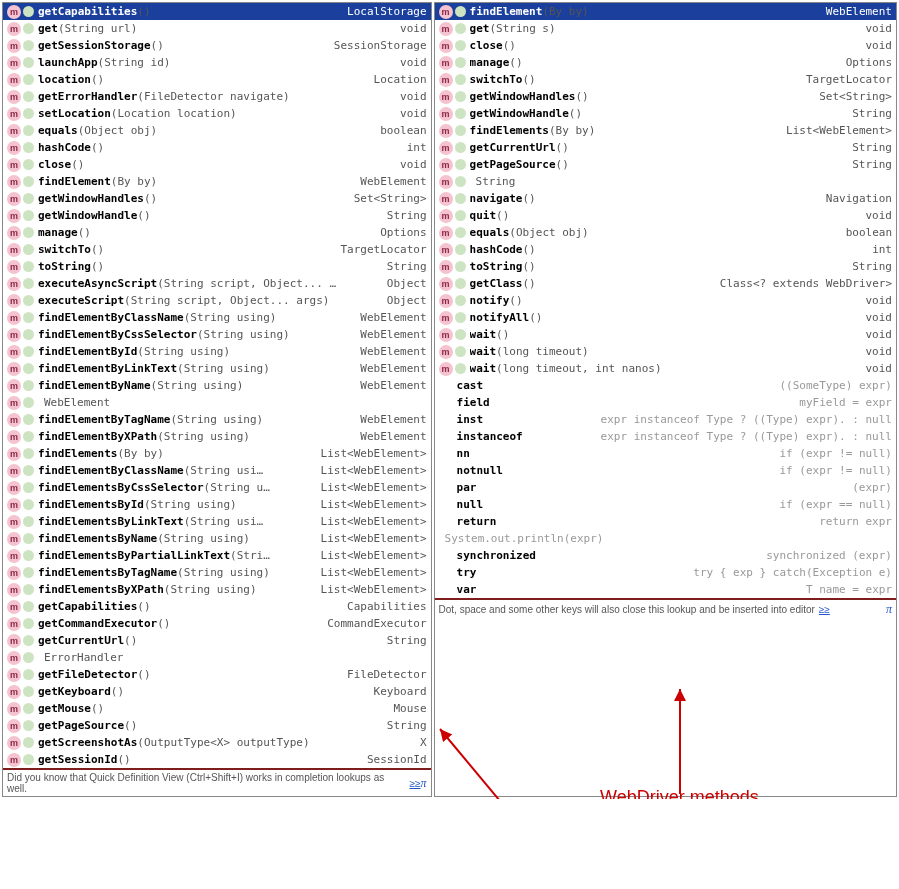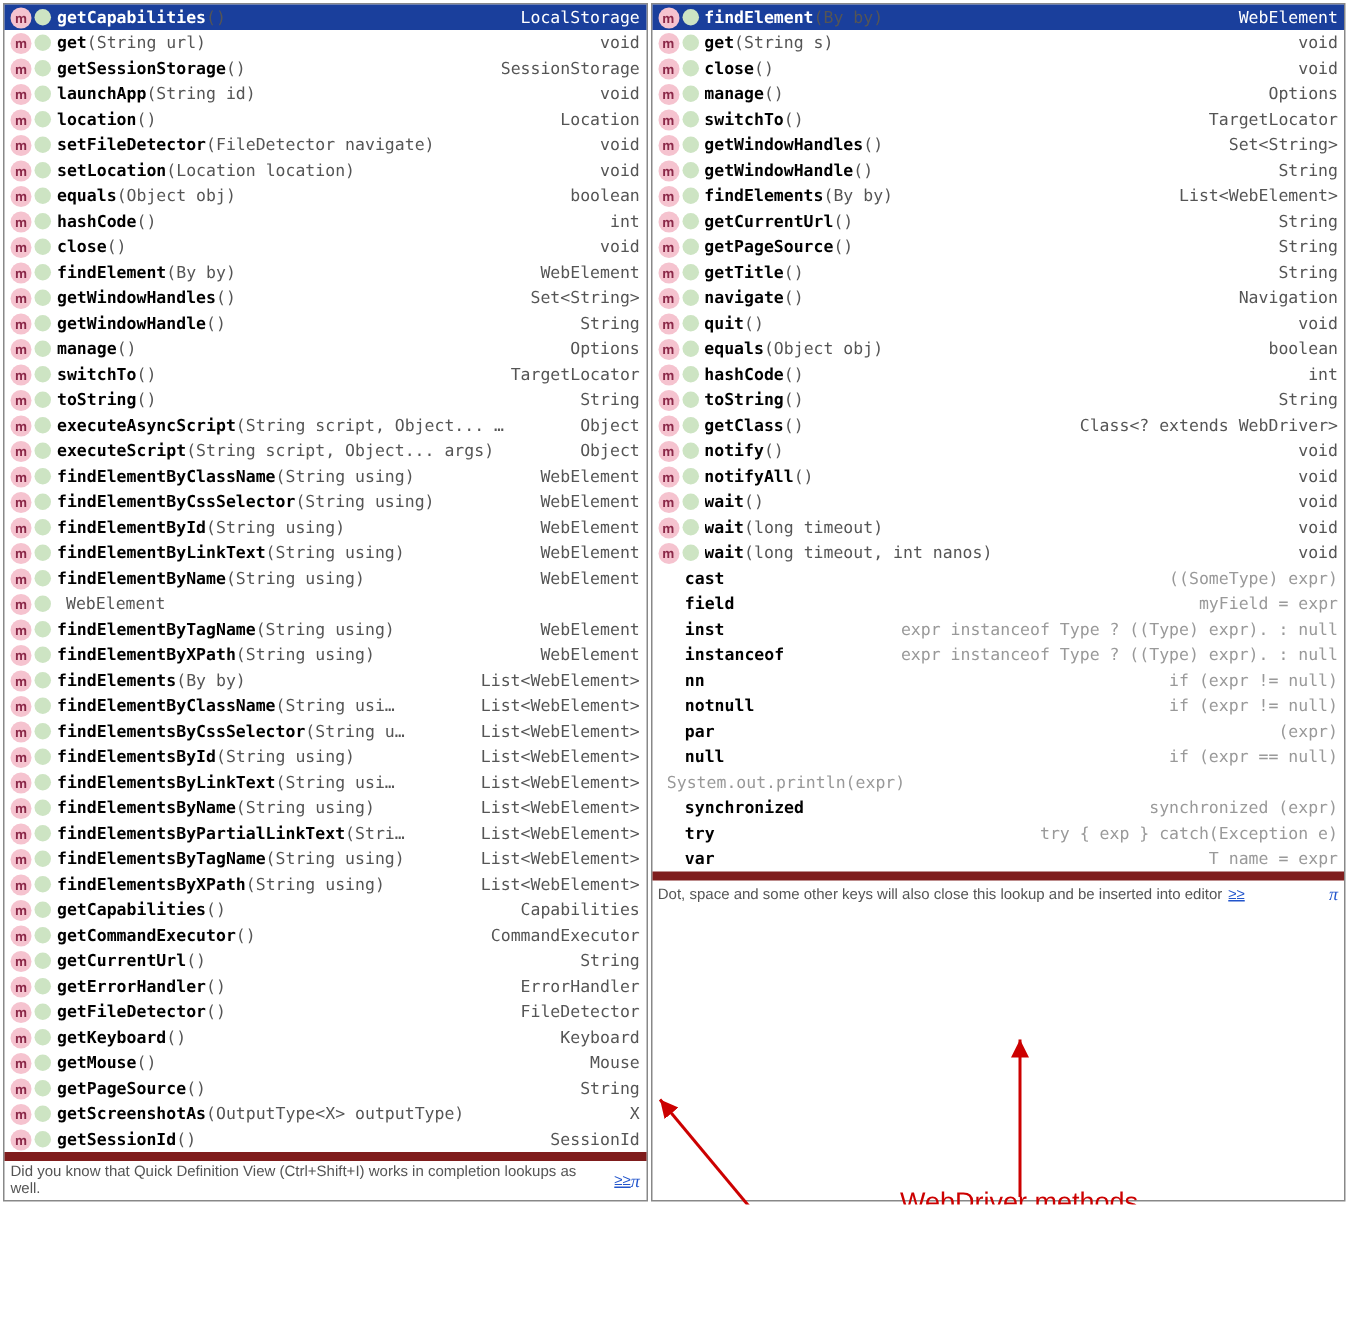--- a/index.html
+++ b/index.html
@@ -14,21 +14,21 @@
 .ico{width:14px;height:14px;border-radius:50%;display:inline-flex;align-items:center;justify-content:center;font-family:sans-serif;font-size:9px;font-weight:bold;margin-right:2px;flex-shrink:0}
 .ico.m{background:#f5c3cf;color:#8b2848}
 .ico.sub{width:11px;height:11px;margin-right:4px}
 .sig{flex:1;overflow:hidden;text-overflow:ellipsis}
 .sig b{font-weight:bold;color:#000}
 .sig .par{color:#555}
 .ret{color:#555;margin-left:6px;flex-shrink:0}
 .tmpl .sig{color:#555;padding-left:18px}
 .tmpl .sig b{color:#000}
 .tmpl .ret{color:#999}
-.hint{font-family:sans-serif;font-size:10px;color:#555;padding:2px 4px;border-top:6px solid #7f1d1d;display:flex;align-items:center}
+.hint{font-family:sans-serif;font-size:10px;color:#555;padding:2px 4px;border-top:2px solid #7f1d1d;display:flex;align-items:center}
 .hint a{color:#2255cc;text-decoration:underline;cursor:pointer;margin-left:4px}
 .pi{margin-left:auto;color:#2255cc;font-family:serif;font-style:italic;font-size:12px}
 .labels{position:relative}
 .label{position:absolute;font-family:sans-serif;font-size:18px;color:#cc0000;font-weight:500}
 .arrow{position:absolute;pointer-events:none}
 </style>
 </head>
 <body>
 
 <div class="wrap">
@@ -60,21 +60,21 @@
         </div>
         <div class="row">
           <span class="ico m">m</span>
           <span class="ico sub" style="background: rgb(205, 228, 195);"></span>
           <span class="sig"><b>location</b><span class="par">()</span></span>
           <span class="ret">Location</span>
         </div>
         <div class="row">
           <span class="ico m">m</span>
           <span class="ico sub" style="background: rgb(205, 228, 195);"></span>
-          <span class="sig"><b>setFileDetector</b><span class="par">(FileDetector navigate)</span></span>
+          <span class="sig"><b>getErrorHandler</b><span class="par">(FileDetector navigate)</span></span>
           <span class="ret">void</span>
         </div>
         <div class="row">
           <span class="ico m">m</span>
           <span class="ico sub" style="background: rgb(205, 228, 195);"></span>
           <span class="sig"><b>setLocation</b><span class="par">(Location location)</span></span>
           <span class="ret">void</span>
         </div>
         <div class="row">
           <span class="ico m">m</span>
@@ -257,21 +257,20 @@
         </div>
         <div class="row">
           <span class="ico m">m</span>
           <span class="ico sub" style="background: rgb(205, 228, 195);"></span>
           <span class="sig"><b>getCurrentUrl</b><span class="par">()</span></span>
           <span class="ret">String</span>
         </div>
         <div class="row">
           <span class="ico m">m</span>
           <span class="ico sub" style="background: rgb(205, 228, 195);"></span>
-          <span class="sig"><b>getErrorHandler</b><span class="par">()</span></span>
           <span class="ret">ErrorHandler</span>
         </div>
         <div class="row">
           <span class="ico m">m</span>
           <span class="ico sub" style="background: rgb(205, 228, 195);"></span>
           <span class="sig"><b>getFileDetector</b><span class="par">()</span></span>
           <span class="ret">FileDetector</span>
         </div>
         <div class="row">
           <span class="ico m">m</span>
@@ -368,21 +367,20 @@
         </div>
         <div class="row">
           <span class="ico m">m</span>
           <span class="ico sub" style="background: rgb(205, 228, 195);"></span>
           <span class="sig"><b>getPageSource</b><span class="par">()</span></span>
           <span class="ret">String</span>
         </div>
         <div class="row">
           <span class="ico m">m</span>
           <span class="ico sub" style="background: rgb(205, 228, 195);"></span>
-          <span class="sig"><b>getTitle</b><span class="par">()</span></span>
           <span class="ret">String</span>
         </div>
         <div class="row">
           <span class="ico m">m</span>
           <span class="ico sub" style="background: rgb(205, 228, 195);"></span>
           <span class="sig"><b>navigate</b><span class="par">()</span></span>
           <span class="ret">Navigation</span>
         </div>
         <div class="row">
           <span class="ico m">m</span>
@@ -468,20 +466,24 @@
           <span class="sig"><b>notnull</b></span>
           <span class="ret">if (expr != null)</span>
         </div>
         <div class="row tmpl">
           <span class="sig"><b>par</b></span>
           <span class="ret">(expr)</span>
         </div>
         <div class="row tmpl">
           <span class="sig"><b>null</b></span>
           <span class="ret">if (expr == null)</span>
+        </div>
+        <div class="row tmpl">
+          <span class="sig"><b>return</b></span>
+          <span class="ret">return expr</span>
         </div>
         <div class="row tmpl">
           <span class="ret">System.out.println(expr)</span>
         </div>
         <div class="row tmpl">
           <span class="sig"><b>synchronized</b></span>
           <span class="ret">synchronized (expr)</span>
         </div>
         <div class="row tmpl">
           <span class="sig"><b>try</b></span>

